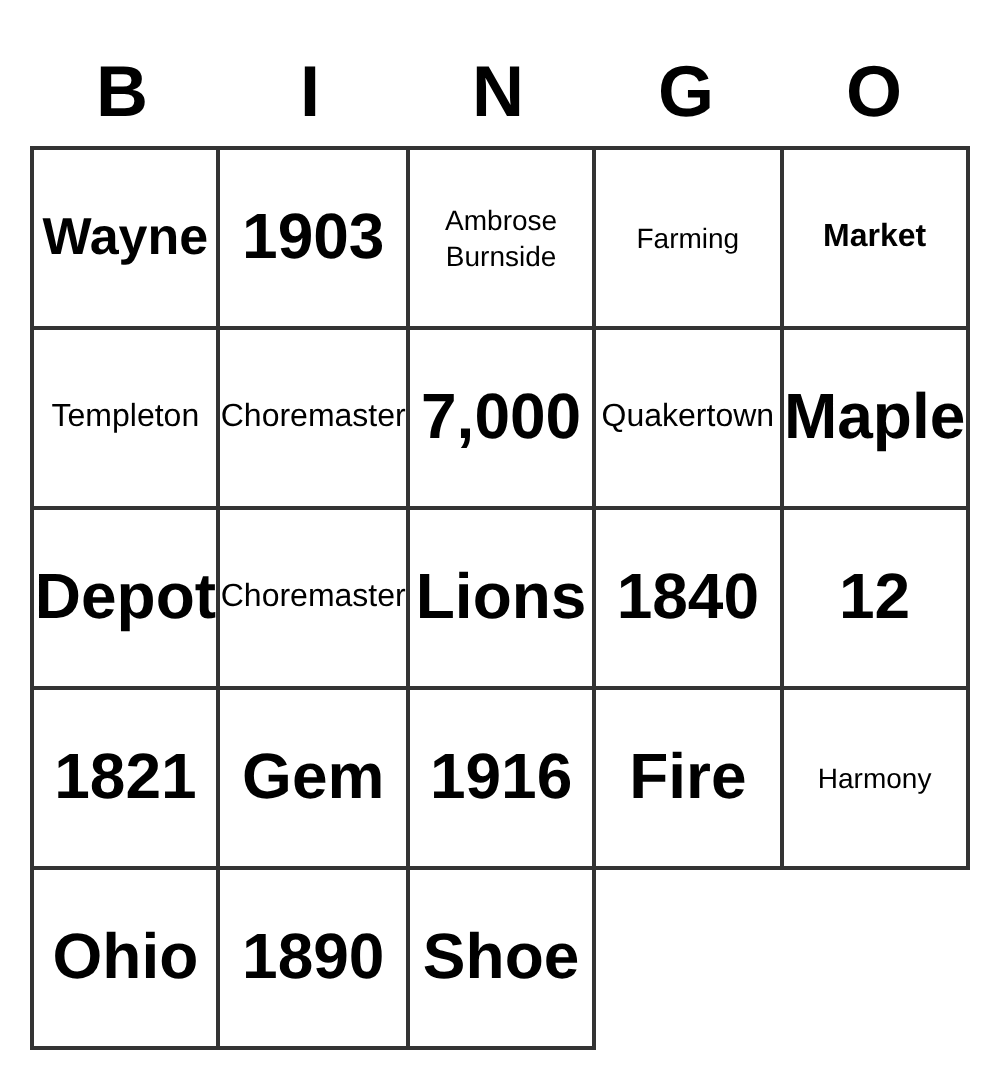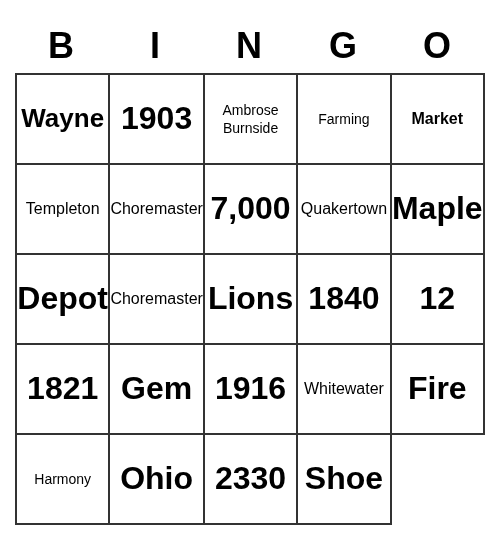--- a/index.html
+++ b/index.html
@@ -141,31 +141,28 @@
       <div class="cell">
         <span class="cell-text xlarge">1821</span>
       </div>
       <div class="cell">
         <span class="cell-text xlarge">Gem</span>
       </div>
       <div class="cell">
         <span class="cell-text xlarge">1916</span>
       </div>
       <div class="cell">
-        <span class="cell-text small">Whitewater</span>
-      </div>
-      <div class="cell">
         <span class="cell-text xlarge">Fire</span>
       </div>
       <div class="cell">
         <span class="cell-text ">Harmony</span>
       </div>
       <div class="cell">
         <span class="cell-text xlarge">Ohio</span>
       </div>
       <div class="cell">
-        <span class="cell-text xlarge">2330</span>
+        <span class="cell-text xlarge">1890</span>
       </div>
       <div class="cell">
         <span class="cell-text xlarge">Shoe</span>
       </div>
     </div>
 </div>
 
 </body></html>

